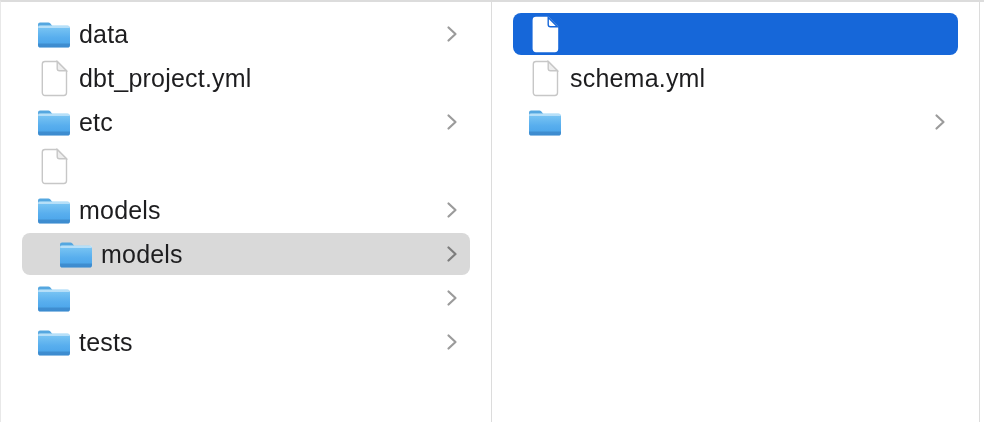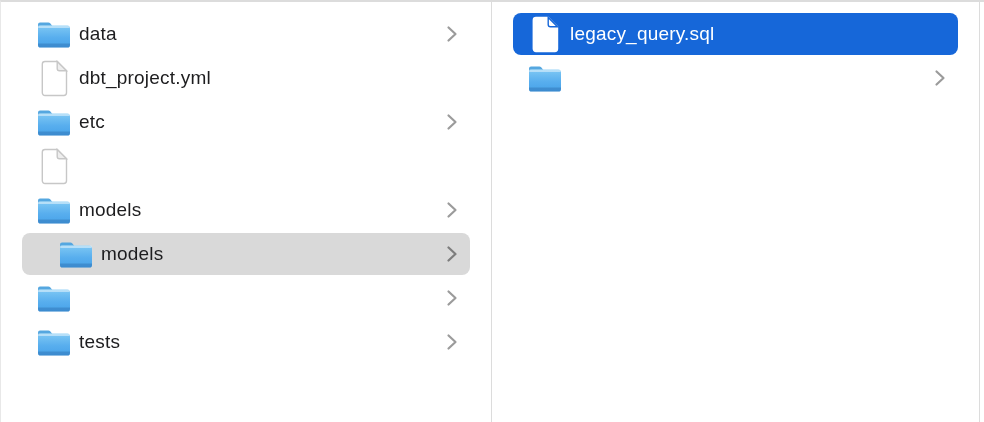--- a/index.html
+++ b/index.html
@@ -43,21 +43,21 @@
   }
   .row.sel-inactive{background:var(--sel-inactive);padding-left:36px;}
   .row.sel-active{background:var(--sel-active);}
   .icon-wrap{
     width:36px;height:38px;
     flex:none;
     display:flex;align-items:center;justify-content:center;
     margin-right:7px;
   }
   .label{
-    font-size:19px;
+    font-size:25px;
     color:var(--text);
     white-space:nowrap;
     overflow:hidden;
     letter-spacing:.2px;
   }
   .row.sel-active .label{color:var(--sel-active-text);}
   .chev{
     margin-left:auto;
     flex:none;
     width:12px;height:20px;
@@ -201,21 +201,29 @@
 </div>
     </div>
   <div class="column second">
       <div class="row sel-active">
   <span class="icon-wrap">
     <svg width="29" height="37" viewBox="0 0 29 37">
       <path class="doc-body" d="M5 1.5 h12.2 l9.3 9.3 v22 a2.7 2.7 0 0 1 -2.7 2.7 H5 a2.7 2.7 0 0 1 -2.7 -2.7 V4.2 A2.7 2.7 0 0 1 5 1.5 z"></path>
       <path class="doc-fold" d="M17.2 1.5 l9.3 9.3 h-7 a2.3 2.3 0 0 1 -2.3 -2.3 z"></path>
     </svg>
   </span>
-<span class="label">legacy_query.sql</span>
+      </div>
+      <div class="row">
+  <span class="icon-wrap">
+    <svg width="29" height="37" viewBox="0 0 29 37">
+      <path class="doc-body" d="M5 1.5 h12.2 l9.3 9.3 v22 a2.7 2.7 0 0 1 -2.7 2.7 H5 a2.7 2.7 0 0 1 -2.7 -2.7 V4.2 A2.7 2.7 0 0 1 5 1.5 z"></path>
+      <path class="doc-fold" d="M17.2 1.5 l9.3 9.3 h-7 a2.3 2.3 0 0 1 -2.3 -2.3 z"></path>
+    </svg>
+  </span>
+<span class="label">schema.yml</span>
       </div>
       <div class="row">
   <span class="icon-wrap">
     <svg width="36" height="31" viewBox="0 0 36 31">
       <path d="M2 8 v-2.6 q0 -2 2 -2 h8.4 q1.1 0 1.8 0.9 l2.9 3.7 z" fill="#55a7e0"></path>
       <rect x="2" y="6.6" width="32" height="22" rx="2.6" fill="url(#folderGrad)"></rect>
       <rect x="2" y="6.6" width="32" height="2.4" rx="1.2" fill="rgba(255,255,255,0.45)"></rect>
       <path d="M2 24.4 h32 v1.6 q0 2.6 -2.6 2.6 h-26.8 q-2.6 0 -2.6 -2.6 z" fill="rgba(30,80,140,0.28)"></path>
     </svg>
   </span>

